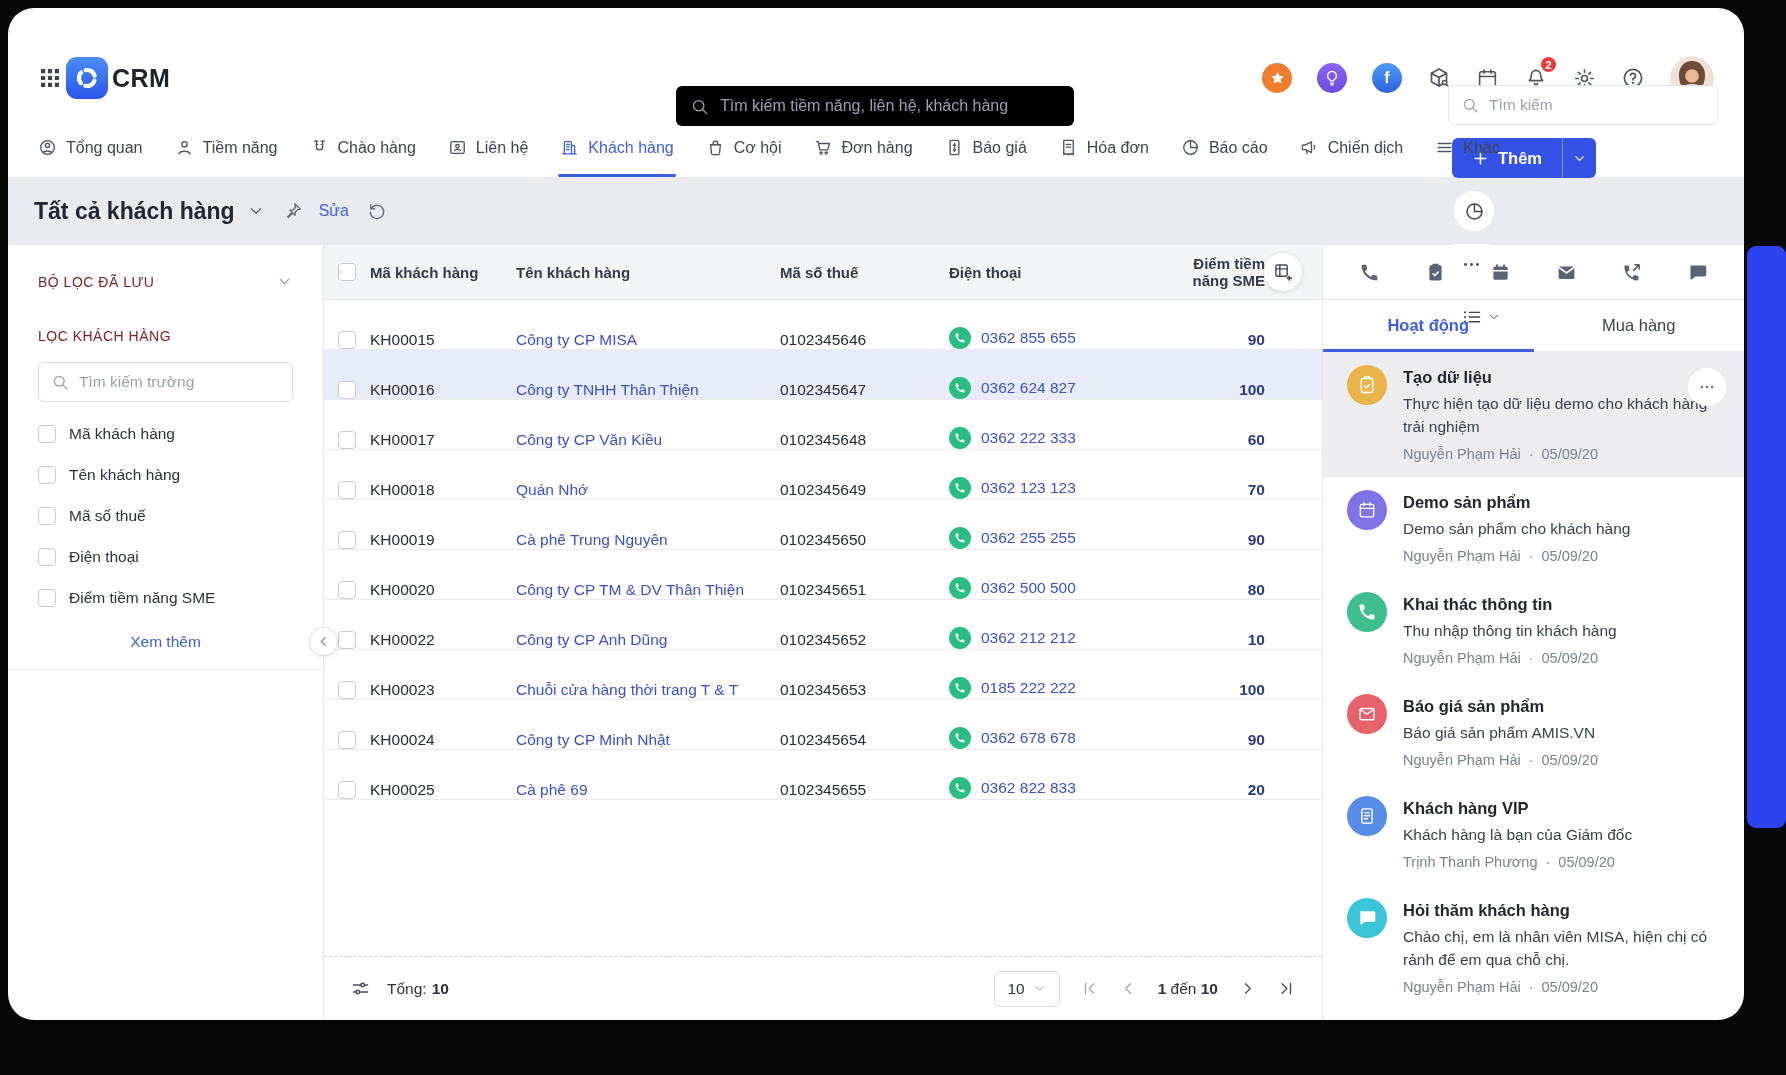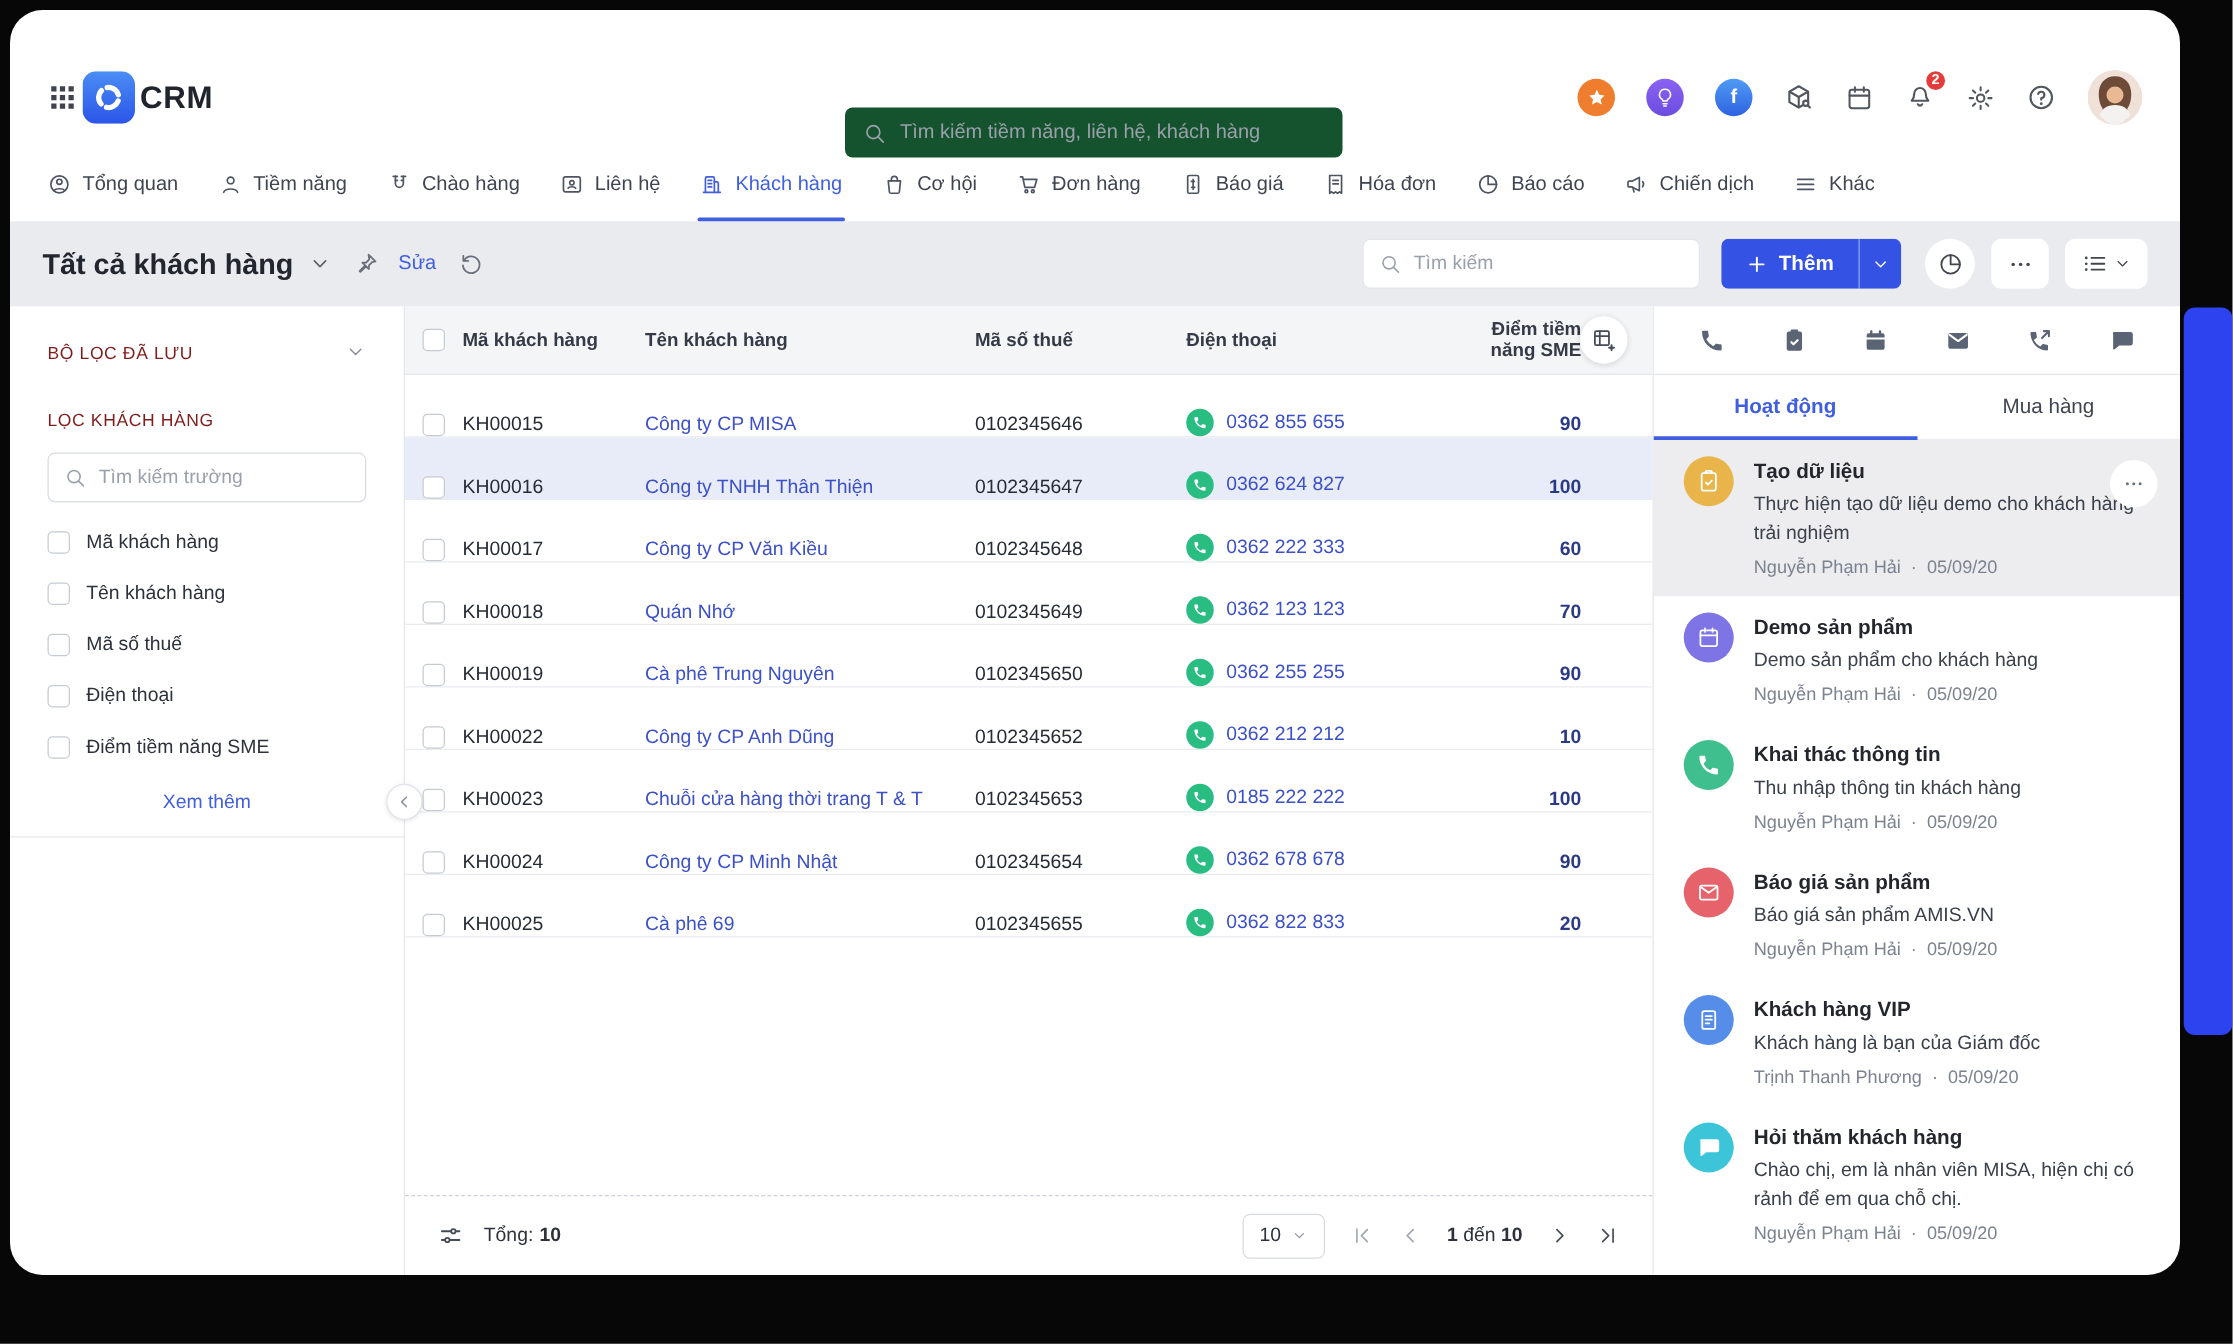--- a/index.html
+++ b/index.html
@@ -11,21 +11,21 @@
   .window { position:absolute; left:8px; top:8px; width:1736px; height:1012px; background:#fff; border-radius:26px; overflow:hidden; display:flex; flex-direction:column; }
 
   .ic { display:inline-flex; align-items:center; justify-content:center; line-height:0; }
 
   
   .topbar { height:110px; padding:30px 30px 0; display:flex; align-items:center; }
   .tb-left { display:flex; align-items:center; gap:4px; }
   .grid-ic { color:#3e434d; cursor:pointer; }
   .logo { width:42px; height:42px; }
   .app-title { font-size:25px; font-weight:bold; color:#20242c; letter-spacing:.5px; }
-  .tb-search { position:absolute; left:668px; top:78px; width:398px; height:40px; background:#14532d; border-radius:6px; display:flex; align-items:center; gap:11px; padding:0 14px; color:#9aa0ab; font-size:16px; }
+  .tb-search { position:absolute; left:668px; top:78px; width:398px; height:40px; background:#000000; border-radius:6px; display:flex; align-items:center; gap:11px; padding:0 14px; color:#9aa0ab; font-size:16px; }
   .tb-icons { margin-left:auto; display:flex; align-items:center; gap:25px; color:#51565f; }
   .circle-ic { width:30px; height:30px; border-radius:50%; display:flex; align-items:center; justify-content:center; color:#fff; cursor:pointer; }
   .ci-star { background:#ee7d2e; }
   .ci-bulb { background:linear-gradient(180deg,#8a63f2,#6c4ce0); }
   .ci-f { background:linear-gradient(180deg,#4f9bf5,#2e62e0); font-weight:bold; }
   .bell-wrap { position:relative; }
   .badge { position:absolute; top:-9px; right:-10px; min-width:19px; height:19px; padding:0 4px; background:#e53b3b; border:2px solid #fff; border-radius:10px; color:#fff; font-size:11.5px; font-weight:bold; display:flex; align-items:center; justify-content:center; }
   .avatar { width:44px; height:44px; border-radius:50%; overflow:hidden; cursor:pointer; }
 
   
@@ -36,21 +36,21 @@
   .nav-item.active .ic { color:#3f5ee0; }
   .nav-item.active::after { content:''; position:absolute; left:-2px; right:-2px; bottom:0; height:3px; border-radius:2px; background:#3f5ee0; }
 
   
   .toolbar { height:68px; background:#e9ebee; display:flex; align-items:center; padding:0 26px; }
   .view-title { font-size:23px; font-weight:bold; color:#22262e; }
   .tb-chev { color:#5a6069; margin-left:12px; cursor:pointer; }
   .pin-ic { color:#6a707b; margin-left:18px; cursor:pointer; }
   .edit-link { color:#3f5ee0; font-size:16px; margin-left:16px; cursor:pointer; }
   .undo-ic { color:#6a707b; margin-left:18px; cursor:pointer; }
-  .tool-right { margin-left:auto; display:flex; align-items:flex-start; gap:13px; }
+  .tool-right { margin-left:auto; display:flex; align-items:flex-start; gap:13px;flex-direction:column; }
   .tool-search { width:270px; height:40px; background:#fff; border:1px solid #e2e5e9; border-radius:6px; display:flex; align-items:center; gap:10px; padding:0 12px; color:#9aa0ab; font-size:15.5px; }
   .add-btn { height:40px; display:flex; border-radius:6px; overflow:hidden; cursor:pointer; margin-left:4px; }
   .add-main { background:#3452e4; color:#fff; display:flex; align-items:center; gap:9px; padding:0 20px; font-size:16.5px; font-weight:bold; }
   .add-caret { background:#3452e4; border-left:1px solid rgba(255,255,255,.35); width:34px; display:flex; align-items:center; justify-content:center; color:#fff; }
   .icon-btn { height:40px; background:#fff; border-radius:8px; display:flex; align-items:center; justify-content:center; color:#42464f; cursor:pointer; }
   .btn-pie { width:40px; border-radius:50%; margin-left:6px; }
   .btn-dots { width:46px; }
   .btn-view { width:66px; gap:5px; }
 
   
@@ -571,20 +571,37 @@
                 </svg>
               </span>
               <span>0362 255 255</span>
             </span>
             <span class="col-score">90</span>
           </div>
           <div class="t-row">
             <span class="col-check">
               <span class="cbox"></span>
             </span>
+            <span class="col-code">KH00020</span>
+            <span class="col-name">Công ty CP TM &amp; DV Thân Thiện</span>
+            <span class="col-tax">0102345651</span>
+            <span class="col-phone">
+              <span class="ph-ic">
+                <svg width="12" height="12" viewBox="0 0 24 24" fill="none" stroke="currentColor" stroke-width="1.7" stroke-linecap="round" stroke-linejoin="round">
+                  <path fill="currentColor" stroke="none" d="M6.9 10.7a15.5 15.5 0 0 0 6.4 6.4l2.1-2.1a1 1 0 0 1 1-.25c1.12.37 2.3.56 3.5.56a1 1 0 0 1 1 1V20a1 1 0 0 1-1 1C10.6 21 3 13.4 3 4a1 1 0 0 1 1-1h3.7a1 1 0 0 1 1 1c0 1.2.2 2.38.57 3.5a1 1 0 0 1-.25 1z"></path>
+                </svg>
+              </span>
+              <span>0362 500 500</span>
+            </span>
+            <span class="col-score">80</span>
+          </div>
+          <div class="t-row">
+            <span class="col-check">
+              <span class="cbox"></span>
+            </span>
             <span class="col-code">KH00022</span>
             <span class="col-name">Công ty CP Anh Dũng</span>
             <span class="col-tax">0102345652</span>
             <span class="col-phone">
               <span class="ph-ic">
                 <svg width="12" height="12" viewBox="0 0 24 24" fill="none" stroke="currentColor" stroke-width="1.7" stroke-linecap="round" stroke-linejoin="round">
                   <path fill="currentColor" stroke="none" d="M6.9 10.7a15.5 15.5 0 0 0 6.4 6.4l2.1-2.1a1 1 0 0 1 1-.25c1.12.37 2.3.56 3.5.56a1 1 0 0 1 1 1V20a1 1 0 0 1-1 1C10.6 21 3 13.4 3 4a1 1 0 0 1 1-1h3.7a1 1 0 0 1 1 1c0 1.2.2 2.38.57 3.5a1 1 0 0 1-.25 1z"></path>
                 </svg>
               </span>
               <span>0362 212 212</span>

